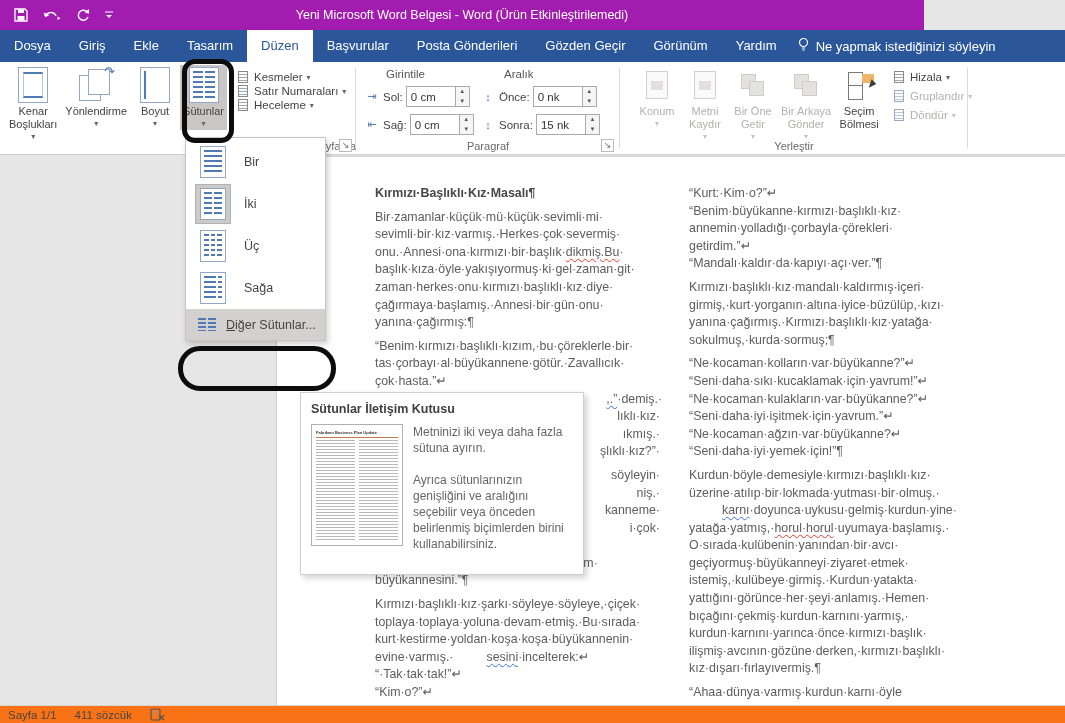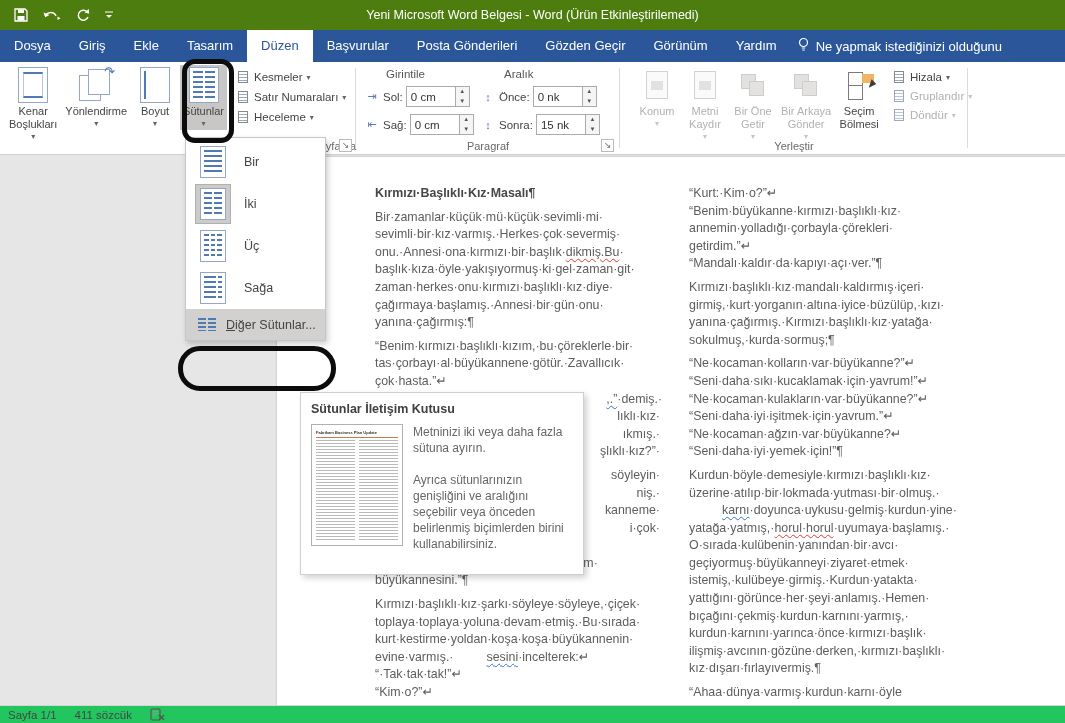--- a/index.html
+++ b/index.html
@@ -1,21 +1,21 @@
 <!DOCTYPE html>
 <html><head>
 <meta charset="utf-8">
 <style>
   * { margin:0; padding:0; box-sizing:border-box; }
   html,body { width:1065px; height:723px; }
   body { font-family:"Liberation Sans", sans-serif; overflow:hidden; background:#e6e6e6; }
   #app { position:relative; width:1065px; height:723px; overflow:hidden; }
 
   
-  #titlebar { position:absolute; left:0; top:0; width:1065px; height:30px; background:#4d7c0f; display:flex; align-items:center; }
+  #titlebar { position:absolute; left:0; top:0; width:924px; height:30px; background:#a21caf; display:flex; align-items:center; }
   #qat { display:flex; align-items:center; gap:14px; padding-left:14px; }
   .qat-btn { color:#fff; display:flex; align-items:center; }
   #window-title { position:absolute; left:0; right:0; text-align:center; color:#fff; font-size:12.5px; pointer-events:none; }
 
   
   #tabrow { position:absolute; left:0; top:30px; width:1065px; height:32px; background:#2b579a; display:flex; align-items:flex-end; }
   .tab { height:32px; line-height:32px; padding:0 14px; color:#fff; font-size:13px; cursor:default; }
   .tab.active { background:#fff; color:#2b579a; }
   #tellme { display:flex; align-items:center; gap:6px; color:#fff; font-size:13px; height:32px; margin-left:6px; }
 
@@ -28,21 +28,21 @@
 
   .bigbtns { display:flex; align-items:flex-start; padding:3px 4px 0 6px; gap:2px; }
   .bigbtn { display:flex; flex-direction:column; align-items:center; padding:2px 3px; min-width:46px; }
   .bigbtn .bicon { height:36px; display:flex; align-items:center; justify-content:center; }
   .bigbtn .blabel { font-size:11px; color:#444; text-align:center; line-height:13px; margin-top:2px; white-space:pre-line; }
   .bigbtn .caret { font-size:8px; color:#666; margin-top:1px; }
   .bigbtn.pressed { background:#c9c7c5; }
   .bigbtn.disabled .blabel { color:#b3b1af; }
   .bigbtn.disabled .caret { color:#c6c4c2; }
 
-  .smallcol { display:flex; flex-direction:column; gap:6px; padding-top:8px; }
+  .smallcol { display:flex; flex-direction:column; padding-top:8px; }
   .smallbtn { display:flex; align-items:center; gap:4px; font-size:11.5px; color:#444; white-space:nowrap; }
   .smallbtn .caret { font-size:8px; color:#666; }
   .smallbtn.disabled { color:#b3b1af; }
   .smallbtn.disabled .caret { color:#c6c4c2; }
 
   
   .pageicon { width:26px; height:32px; background:#fff; border:1px solid #94a7c4; padding:3px 3px; display:flex; gap:2px; }
   .stripefill { flex:1; background:repeating-linear-gradient(to bottom,#4f7ab3 0 2px,transparent 2px 5px); }
   .pageicon.big { width:30px; height:36px; }
   .si { width:14px; height:14px; display:inline-block; position:relative; }
@@ -101,21 +101,21 @@
   #tt-body { display:flex; gap:10px; }
   #tt-preview { width:92px; height:122px; border:1px solid #b0b0b0; background:#fff; padding:5px 4px; flex-shrink:0; }
   #tt-prev-title { font-size:4px; font-weight:bold; color:#333; border-bottom:1px solid #c87a4a; padding-bottom:2px; margin-bottom:2px; white-space:nowrap; overflow:hidden; }
   .tt-cols { display:flex; gap:4px; height:100px; }
   .tt-cols div { flex:1; background:repeating-linear-gradient(to bottom,#b9b9b9 0 1px,transparent 1px 3px); }
   #tt-text { font-size:12px; color:#666; line-height:16px; }
   #tt-text p { margin-bottom:16px; }
   #tt-text p:last-child { margin-bottom:12px; }
 
   
-  #statusbar { position:absolute; left:0; top:705px; width:1065px; height:18px; background:#22c55e; border-top:1px solid #d6d6d6; display:flex; align-items:center; font-size:11.5px; color:#454545; gap:18px; padding-left:8px; }
+  #statusbar { position:absolute; left:0; top:705px; width:1065px; height:18px; background:#f97316; border-top:1px solid #d6d6d6; display:flex; align-items:center; font-size:11.5px; color:#454545; gap:18px; padding-left:8px; }
   .sb-item { display:flex; align-items:center; gap:4px; }
 </style>
 </head>
 <body>
 
 <div id="app">
 
   <div id="titlebar">
     <div id="qat">
       <span class="qat-btn">
@@ -161,21 +161,21 @@
         <div class="tab">Görünüm</div>
         <div class="tab">Yardım</div>
       </div>
     <div id="tellme">
       <span>
         <svg width="13" height="15" viewBox="0 0 13 15">
             <circle cx="6.5" cy="5.5" r="4" fill="none" stroke="#fff" stroke-width="1.2"></circle>
             <path d="M4.8 11h3.4M5.3 13h2.4" stroke="#fff" stroke-width="1.2"></path>
           </svg>
       </span>
-      <span>Ne yapmak istediğinizi olduğunu</span>
+      <span>Ne yapmak istediğinizi söyleyin</span>
     </div>
   </div>
 
   <div id="ribbon">
 
     <div class="rgroup" id="grp-sayfa" style="left:0; width:356px;">
       <div class="bigbtns" id="sayfa-bigbtns">
           <div class="bigbtn">
             <div class="bicon">
               <div class="pageicon big" style="padding: 4px;">

